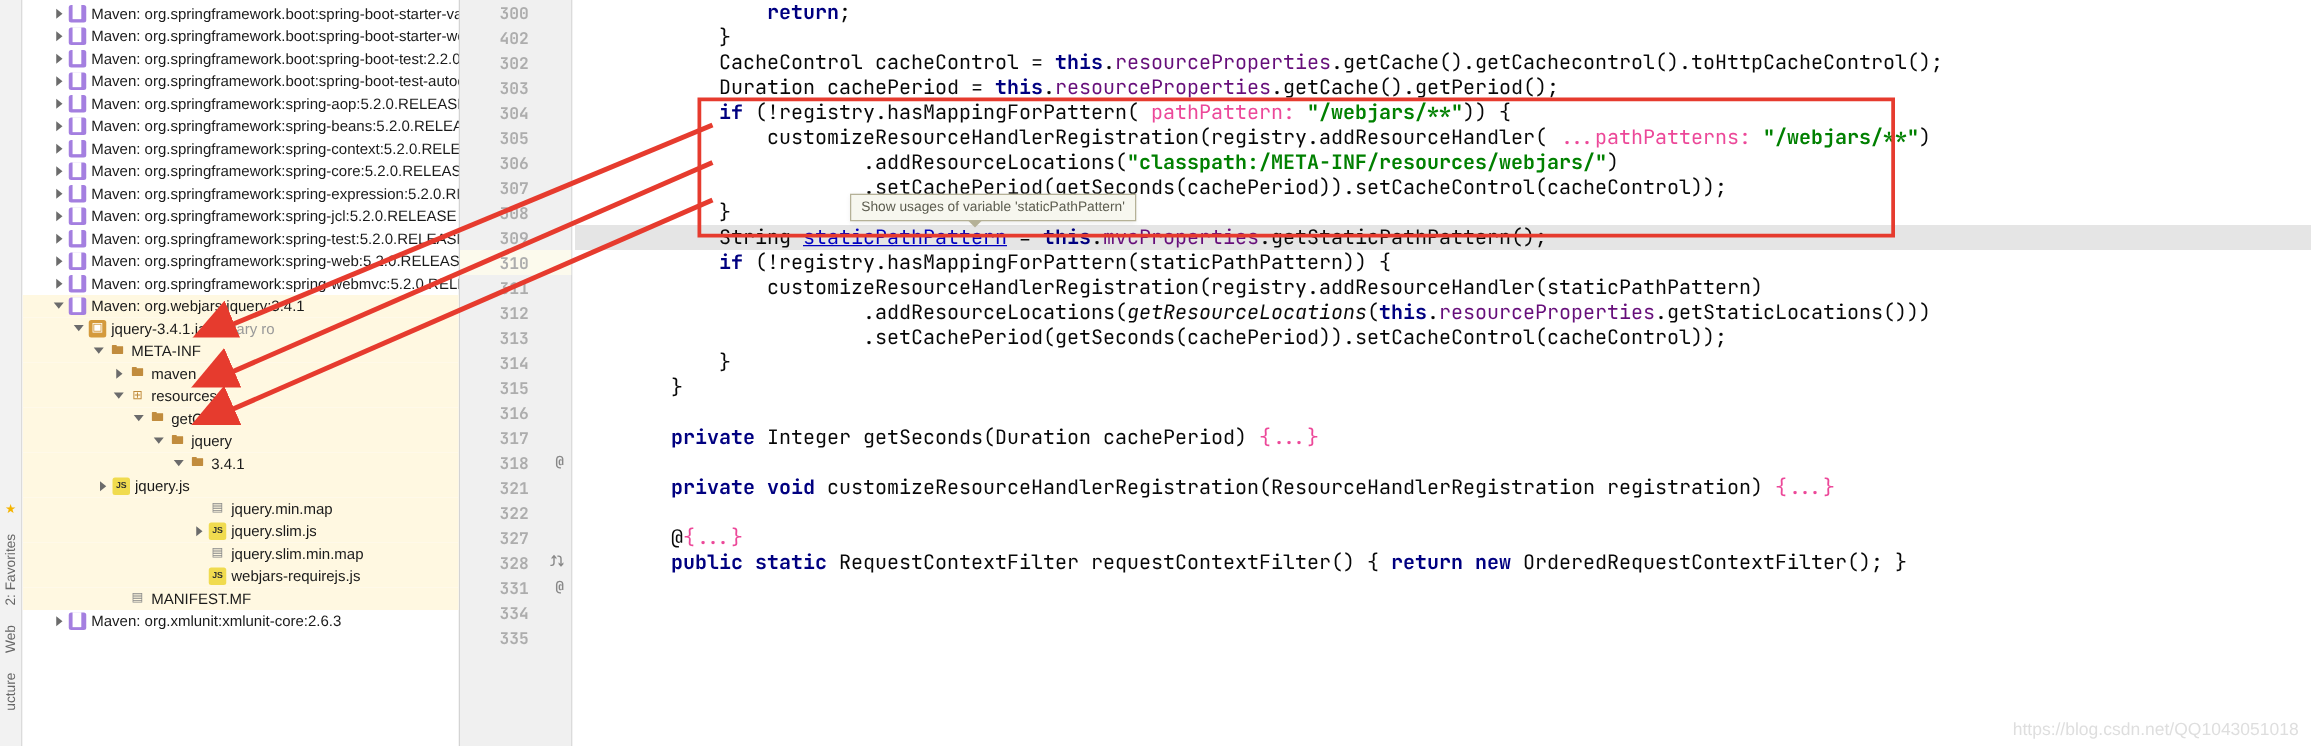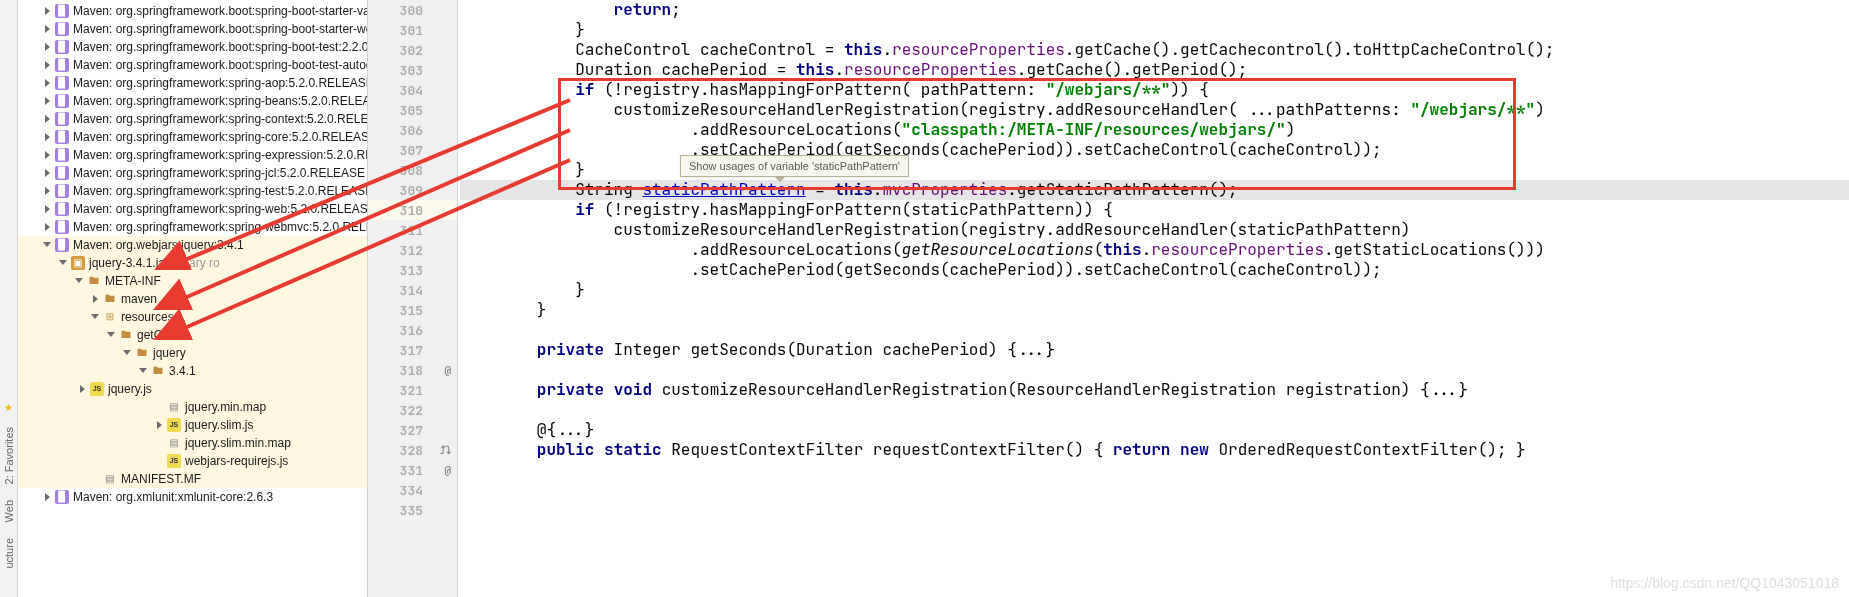--- a/index.html
+++ b/index.html
@@ -123,21 +123,21 @@
     color: #080808;
     position: relative;
     background: #fff;
     padding-left: 2px;
   }
   .code-row { height: 20px; white-space: pre; }
   .code-row.hl { background: #e5e5e5; }
   .kw { font-weight: bold; color: #000080; }
   .field { color: #660e7a; }
   .str { color: #008000; font-weight: bold; }
-  .param-hint { color: #000000; }
+  .param-hint { color: #ec4899; }
   .identU { color: #0000c0; text-decoration: underline; }
   .italic { font-style: italic; }
 
   .highlight-box {
     position: absolute;
     border: 3px solid #e63b2e;
     pointer-events: none;
   }
   .red-arrow {
     position: absolute;
@@ -326,21 +326,21 @@
       </div>
       <div class="tree-row" style="padding-left: 25px;">
         <span class="arrow closed"></span>
         <span class="ticon lib">▉</span>
         <span class="tree-label">Maven: org.xmlunit:xmlunit-core:2.6.3</span>
       </div>
     </div>
 
   <div class="gutter" id="gutter">
       <div class="gutter-row">300</div>
-      <div class="gutter-row">301</div>
+      <div class="gutter-row">402</div>
       <div class="gutter-row">302</div>
       <div class="gutter-row">303</div>
       <div class="gutter-row">304</div>
       <div class="gutter-row">305</div>
       <div class="gutter-row">306</div>
       <div class="gutter-row">307</div>
       <div class="gutter-row">308</div>
       <div class="gutter-row">309</div>
       <div class="gutter-row hl">310</div>
       <div class="gutter-row">311</div>

